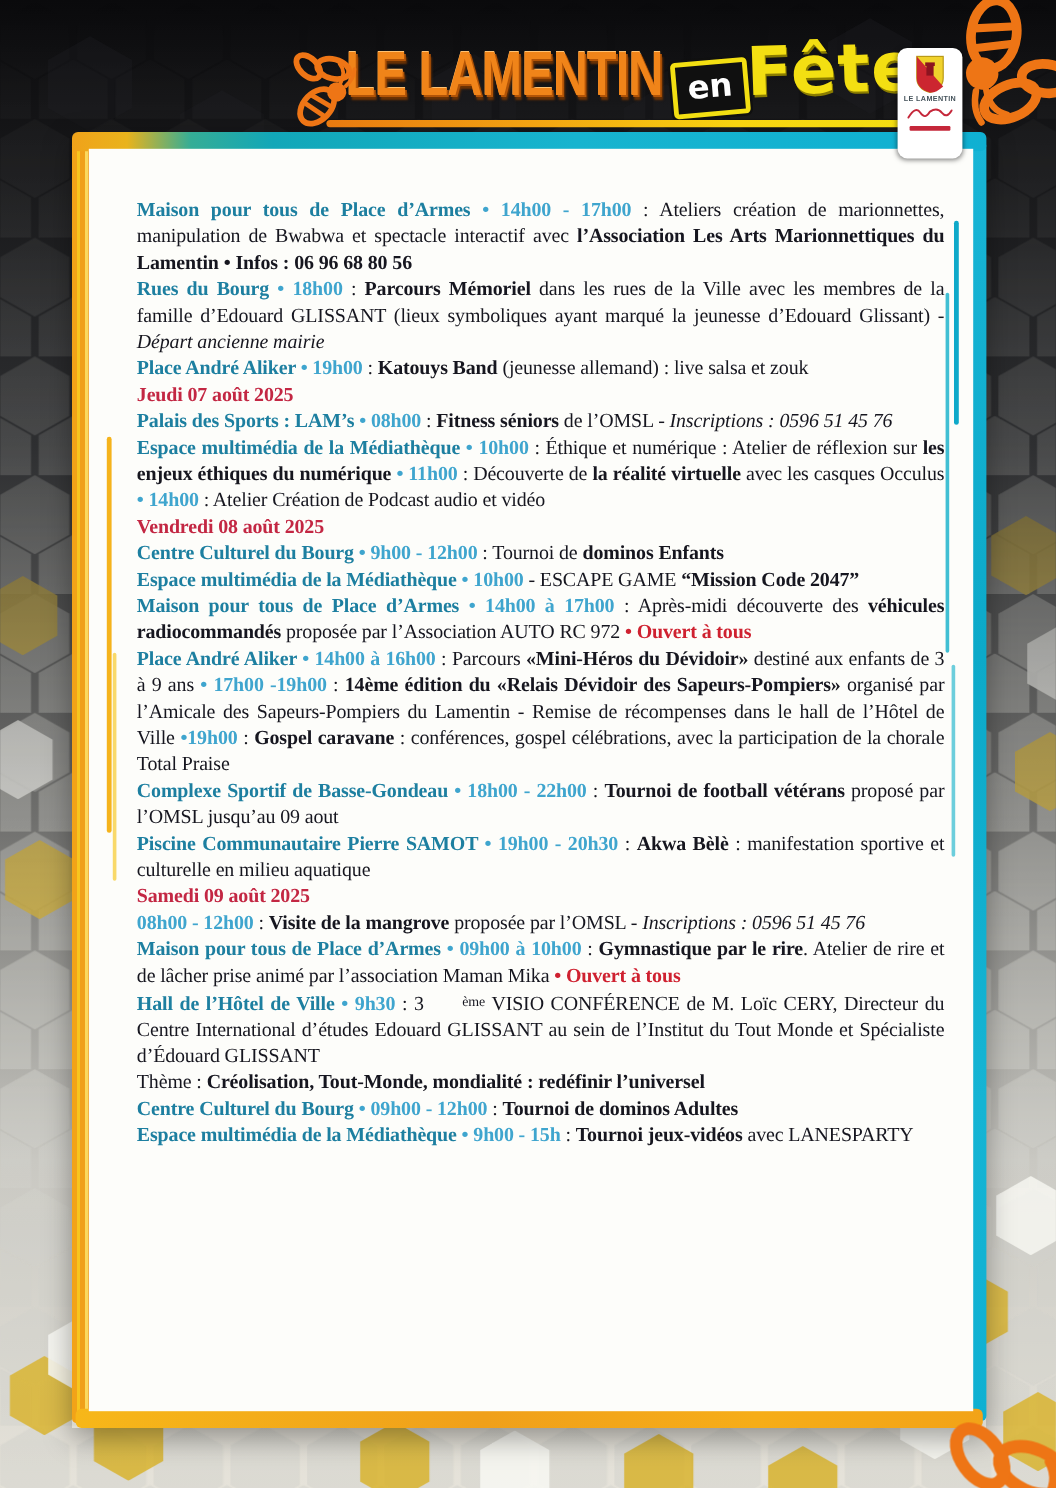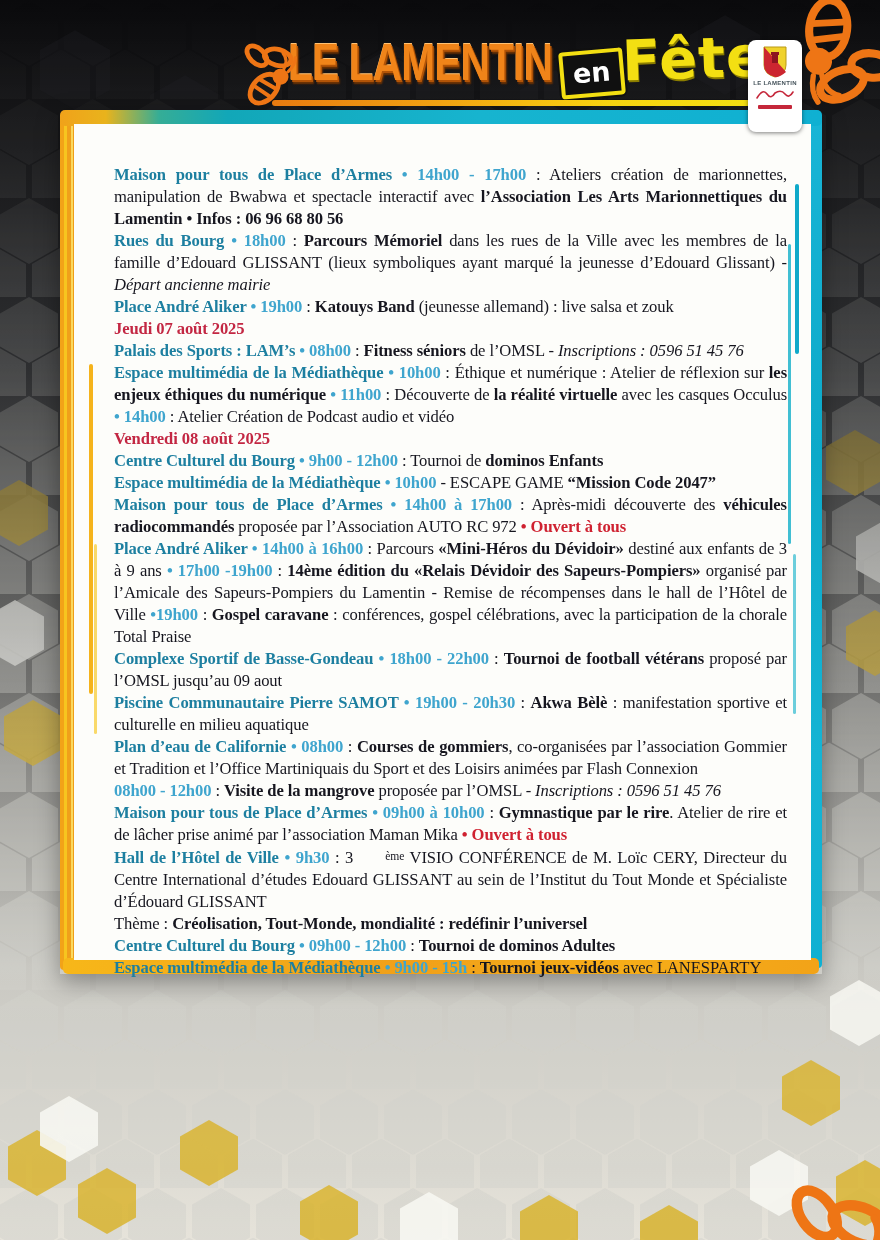--- a/index.html
+++ b/index.html
@@ -23,21 +23,21 @@
   .title-underline{position:absolute;left:272px;top:96px;width:488px;height:6px;border-radius:3px;
       background:linear-gradient(90deg,#e87a10,#f2a312 35%,#f8d410 70%,#f3df12);}
   .logo{position:absolute;left:748px;top:36px;width:54px;height:92px;background:#ffffff;
       border-radius:8px;box-shadow:0 1px 4px rgba(0,0,0,.5);display:flex;flex-direction:column;
       align-items:center;padding-top:6px;box-sizing:border-box;}
   .logo-city{font-family:"Liberation Sans",sans-serif;font-size:6px;font-weight:bold;color:#44525a;
       margin-top:2px;letter-spacing:.3px;}
   .logo-bar{width:34px;height:4px;background:#c5273a;border-radius:1px;margin-top:3px;}
 
   
-  .card{position:absolute;left:60px;top:110px;width:762px;height:864px;z-index:2;
+  .card{position:absolute;left:60px;top:110px;width:762px;height:1080px;z-index:2;
         box-shadow:0 8px 22px rgba(0,0,0,.35);}
   .edge{position:absolute;}
   .edge-top{left:0;right:0;top:0;height:16px;border-radius:5px;
       background:linear-gradient(90deg,#f0a21a 0%,#e9b31c 6%,#35ad96 13%,#12a7b8 22%,#17b4cf 55%,#0fb0d2 100%);}
   .edge-right{right:0;top:8px;bottom:6px;width:13px;border-radius:4px;
       background:linear-gradient(180deg,#18b5d6,#0ca9c9 40%,#15b4d4 75%,#0fb0d2);}
   .edge-left{left:0;top:8px;bottom:4px;width:16px;border-radius:4px;
       background:repeating-linear-gradient(90deg,#f2a318 0 4px,#f7c51f 4px 7px,#f0a01a 7px 11px,#fbd95e 11px 13px,#ef9e17 13px 16px);}
   .edge-bottom{left:3px;right:3px;bottom:0;height:16px;border-radius:5px;
       background:linear-gradient(90deg,#f7b719,#f0a01a 45%,#f6ad18 75%,#f2a318);}
@@ -194,21 +194,21 @@
         <p class="date-h">Jeudi 07 août 2025</p>
         <p><span class="s-venue">Palais des Sports : LAM’s</span><span class="s-time"> • 08h00</span><span class="s-plain"> : </span><span class="s-bold">Fitness séniors</span><span class="s-plain"> de l’OMSL - </span><span class="s-italic">Inscriptions : 0596 51 45 76</span></p>
         <p><span class="s-venue">Espace multimédia de la Médiathèque</span><span class="s-time"> • 10h00</span><span class="s-plain"> : Éthique et numérique : Atelier de réflexion sur </span><span class="s-bold">les enjeux éthiques du numérique</span><span class="s-plain"> </span><span class="s-time">• 11h00</span><span class="s-plain"> : Découverte de </span><span class="s-bold">la réalité virtuelle</span><span class="s-plain"> avec les casques Occulus </span><span class="s-time">• 14h00</span><span class="s-plain"> : Atelier Création de Podcast audio et vidéo</span></p>
         <p class="date-h">Vendredi 08 août 2025</p>
         <p><span class="s-venue">Centre Culturel du Bourg</span><span class="s-time"> • 9h00 - 12h00</span><span class="s-plain"> : Tournoi de </span><span class="s-bold">dominos Enfants</span></p>
         <p><span class="s-venue">Espace multimédia de la Médiathèque</span><span class="s-time"> • 10h00</span><span class="s-plain"> - ESCAPE GAME </span><span class="s-bold">“Mission Code 2047”</span></p>
         <p><span class="s-venue">Maison pour tous de Place d’Armes</span><span class="s-time"> • 14h00 à 17h00</span><span class="s-plain"> : Après-midi découverte des </span><span class="s-bold">véhicules radiocommandés</span><span class="s-plain"> proposée par l’Association AUTO RC 972 </span><span class="s-red">• Ouvert à tous</span></p>
         <p><span class="s-venue">Place André Aliker</span><span class="s-time"> • 14h00 à 16h00</span><span class="s-plain"> : Parcours </span><span class="s-bold">«Mini-Héros du Dévidoir»</span><span class="s-plain"> destiné aux enfants de 3 à 9 ans </span><span class="s-time">• 17h00 -19h00</span><span class="s-plain"> : </span><span class="s-bold">14ème édition du «Relais Dévidoir des Sapeurs-Pompiers»</span><span class="s-plain"> organisé par l’Amicale des Sapeurs-Pompiers du Lamentin - Remise de récompenses dans le hall de l’Hôtel de Ville </span><span class="s-time">•19h00</span><span class="s-plain"> : </span><span class="s-bold">Gospel caravane</span><span class="s-plain"> : conférences, gospel célébrations, avec la participation de la chorale Total Praise</span></p>
         <p><span class="s-venue">Complexe Sportif de Basse-Gondeau</span><span class="s-time"> • 18h00 - 22h00</span><span class="s-plain"> : </span><span class="s-bold">Tournoi de football vétérans</span><span class="s-plain"> proposé par l’OMSL jusqu’au 09 aout</span></p>
         <p><span class="s-venue">Piscine Communautaire Pierre SAMOT</span><span class="s-time"> • 19h00 - 20h30</span><span class="s-plain"> : </span><span class="s-bold">Akwa Bèlè</span><span class="s-plain"> : manifestation sportive et culturelle en milieu aquatique</span></p>
-        <p><span class="s-venue">Plan d’eau de Californie</span><span class="s-time"> • 08h00</span><span class="s-plain"> : </span><span class="s-bold">Courses de gommiers</span><span class="s-plain">, co-organisées par l’association Gommier et Tradition et l’Office Martiniquais du Sport et des Loisirs animées par Flash Connexion</span></p>
+        <p class="date-h">Samedi 09 août 2025</p>
         <p><span class="s-time">08h00 - 12h00</span><span class="s-plain"> : </span><span class="s-bold">Visite de la mangrove</span><span class="s-plain"> proposée par l’OMSL - </span><span class="s-italic">Inscriptions : 0596 51 45 76</span></p>
         <p><span class="s-venue">Maison pour tous de Place d’Armes</span><span class="s-time"> • 09h00 à 10h00</span><span class="s-plain"> : </span><span class="s-bold">Gymnastique par le rire</span><span class="s-plain">. Atelier de rire et de lâcher prise animé par l’association Maman Mika </span><span class="s-red">• Ouvert à tous</span></p>
         <p><span class="s-venue">Hall de l’Hôtel de Ville</span><span class="s-time"> • 9h30</span><span class="s-plain"> : 3</span><span class="s-sup">ème</span><span class="s-plain"> VISIO CONFÉRENCE de M. Loïc CERY, Directeur du Centre International d’études Edouard GLISSANT au sein de l’Institut du Tout Monde et Spécialiste d’Édouard GLISSANT</span></p>
         <p><span class="s-plain">Thème : </span><span class="s-bold">Créolisation, Tout-Monde, mondialité : redéfinir l’universel</span></p>
         <p><span class="s-venue">Centre Culturel du Bourg</span><span class="s-time"> • 09h00 - 12h00</span><span class="s-plain"> : </span><span class="s-bold">Tournoi de dominos Adultes</span></p>
         <p><span class="s-venue">Espace multimédia de la Médiathèque</span><span class="s-time"> • 9h00 - 15h</span><span class="s-plain"> : </span><span class="s-bold">Tournoi jeux-vidéos</span><span class="s-plain"> avec LANESPARTY</span></p>
       </div>
   </div>
 </div>
 

